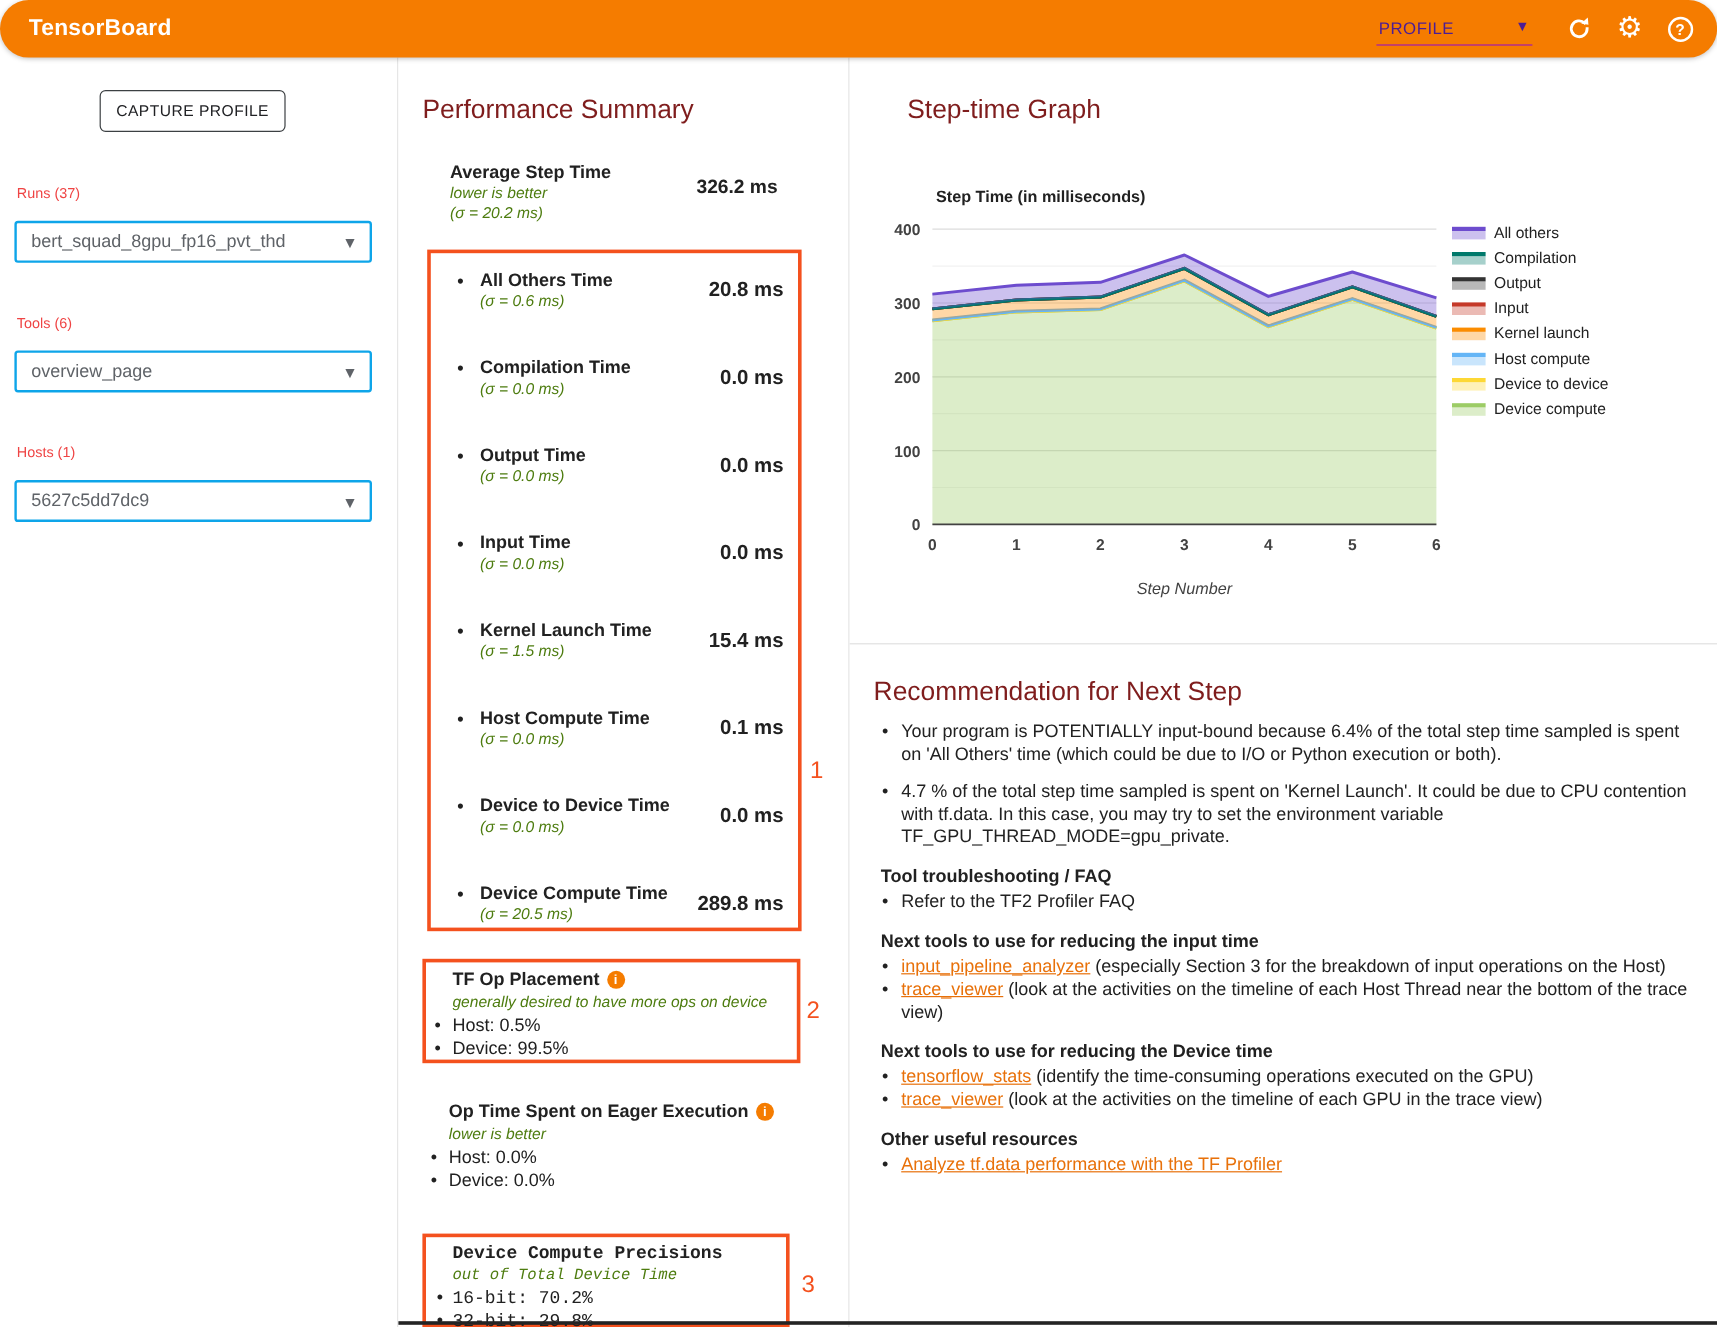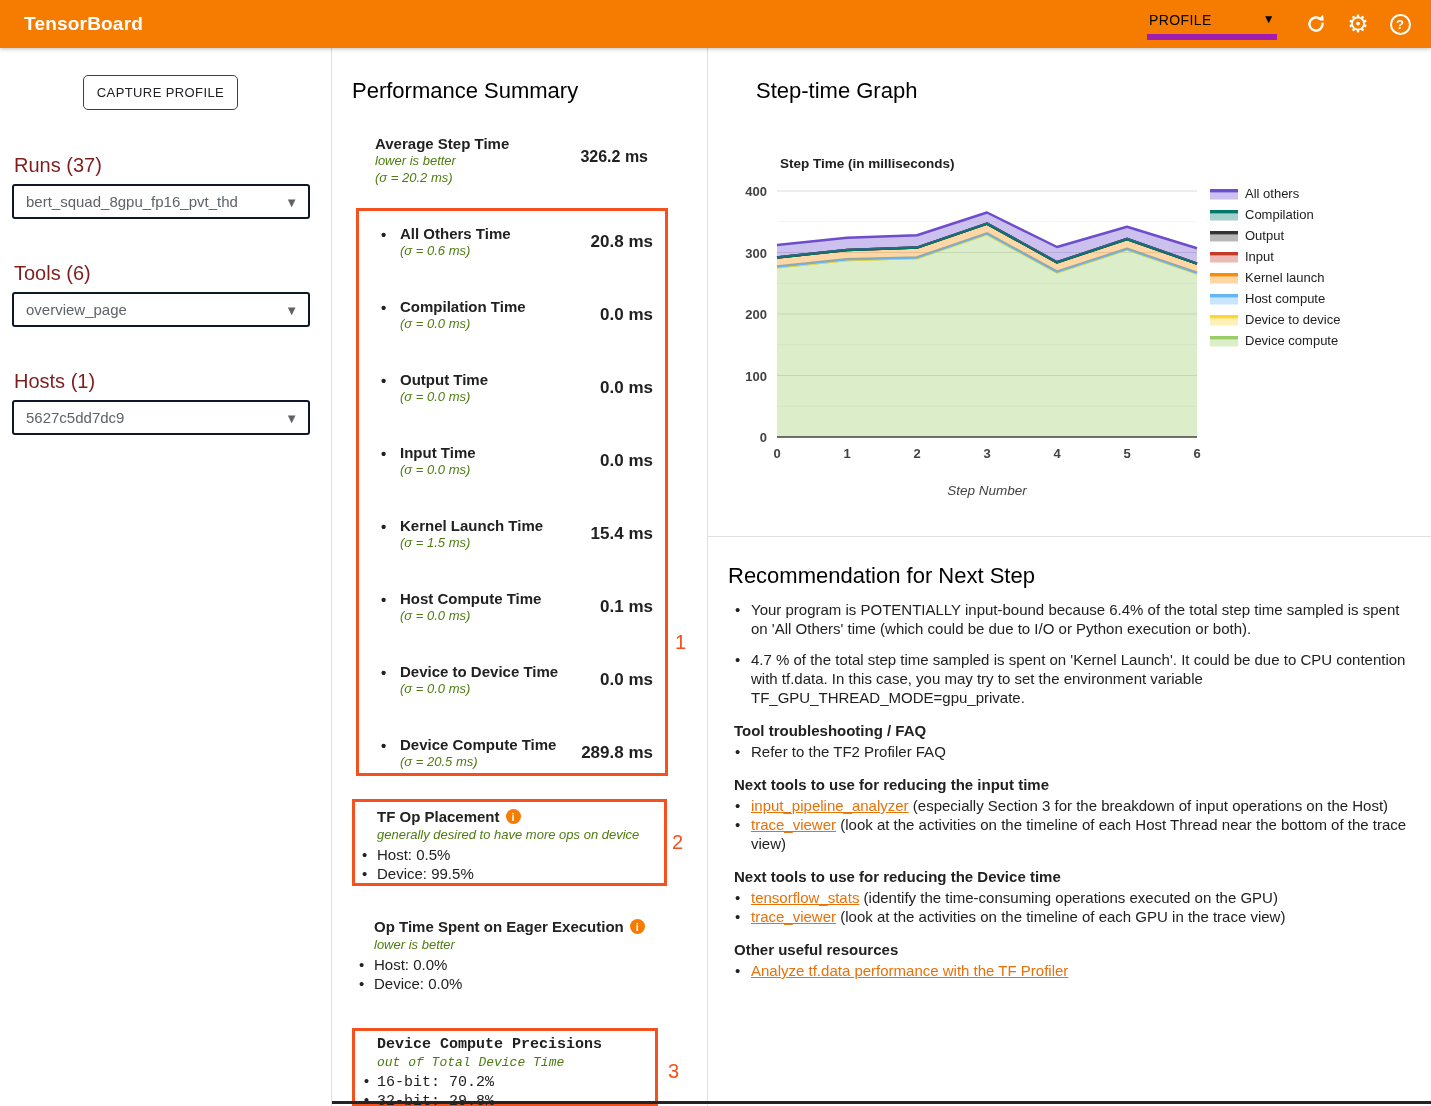--- a/index.html
+++ b/index.html
@@ -3,47 +3,47 @@
 <meta charset="utf-8">
 <style>
   * { margin:0; padding:0; box-sizing:border-box; }
   html,body { width:1431px; height:1106px; overflow:hidden; background:#fff;
     font-family:"Liberation Sans", sans-serif; color:#212121; }
   .abs { position:absolute; }
   .page { position:relative; width:1431px; height:1106px; overflow:hidden; }
 
   
   .header { position:absolute; left:0; top:0; width:1431px; height:48px; background:#f57c00;
-    box-shadow:0 1px 4px rgba(0,0,0,.25); z-index:20; display:flex; align-items:center; }
+    box-shadow:0 1px 4px rgba(0,0,0,.25); z-index:20; display:flex; align-items:center;border-radius:24px; }
   .app-title { color:#fff; font-size:19px; font-weight:700; letter-spacing:.2px; margin-left:24px; }
   .header-right { position:absolute; right:0; top:0; height:48px; display:flex; align-items:center; }
-  .nav-select { position:relative; width:130px; color:#000000; font-size:14px; letter-spacing:.4px;
-    border-bottom:6px solid #a21caf; padding:4px 2px 6px 2px; margin-right:18px; cursor:pointer; }
+  .nav-select { position:relative; width:130px; color:#4c1d95; font-size:14px; letter-spacing:.4px;
+    border-bottom:1px solid #a21caf; padding:4px 2px 6px 2px; margin-right:18px; cursor:pointer; }
   .nav-select .caret { position:absolute; right:2px; top:4px; font-size:12px; }
   .hicon { width:26px; height:26px; margin:0 8px; display:flex; align-items:center; justify-content:center;
     color:#fff; cursor:pointer; }
   .help-circle { width:21px; height:21px; border:2px solid #fff; border-radius:50%;
     display:flex; align-items:center; justify-content:center; font-size:13px; font-weight:700; color:#fff; }
   .gear-glyph { font-size:24px; line-height:24px; }
   .header-right .spacer-r { width:10px; }
 
   
   .sidebar { position:absolute; left:0; top:48px; width:332px; height:1058px; border-right:1px solid #e0e0e0; background:#fff; }
   .capture-btn { position:absolute; left:83px; top:27px; width:155px; height:35px; background:#fff;
     border:1.5px solid #3c4043; border-radius:5px; font-size:13px; font-weight:500; letter-spacing:.4px;
     color:#202124; display:flex; align-items:center; justify-content:center; cursor:pointer; }
-  .side-label { position:absolute; left:14px; font-size:20px; font-weight:500; color:#7f1d1d; }
-  .side-select { position:absolute; left:12px; width:298px; height:35px; border:2px solid #0f172a; border-radius:3px;
+  .side-label { position:absolute; left:14px; font-size:12px; font-weight:500; color:#ef4444; }
+  .side-select { position:absolute; left:12px; width:298px; height:35px; border:2px solid #0ea5e9; border-radius:3px;
     background:#fff; display:flex; align-items:center; padding:0 28px 0 12px; font-size:15px; color:#5f6368; cursor:pointer; }
   .side-select .caret { position:absolute; right:10px; top:9px; color:#5f6368; font-size:13px; }
   .side-select .val { white-space:nowrap; overflow:hidden; text-overflow:ellipsis; }
 
   
   .midcol { position:absolute; left:332px; top:48px; width:376px; height:1058px; border-right:1px solid #e0e0e0; background:#fff; }
-  .h2 { font-size:22px; font-weight:400; color:#000000; }
+  .h2 { font-size:22px; font-weight:400; color:#7f1d1d; }
   .mid-title { position:absolute; left:20px; top:30px; }
   .metric-label { font-size:15px; font-weight:700; color:#212121; }
   .metric-note { font-size:13px; font-style:italic; color:#4d7c0f; line-height:17px; }
   .metric-value { font-size:17px; font-weight:700; color:#212121; }
   .avg-row { position:absolute; left:43px; top:87px; width:273px; }
   .avg-value { position:absolute; right:0; top:13px; font-size:16px; }
   .hl-box { position:absolute; border:3px solid #f4511e; }
   .box1 { left:24px; top:160px; width:312px; height:568px; }
   .box2 { left:20px; top:751px; width:315px; height:87px; }
   .box3 { left:20px; top:980px; width:306px; height:78px;font-family:Liberation Mono, monospace; }

